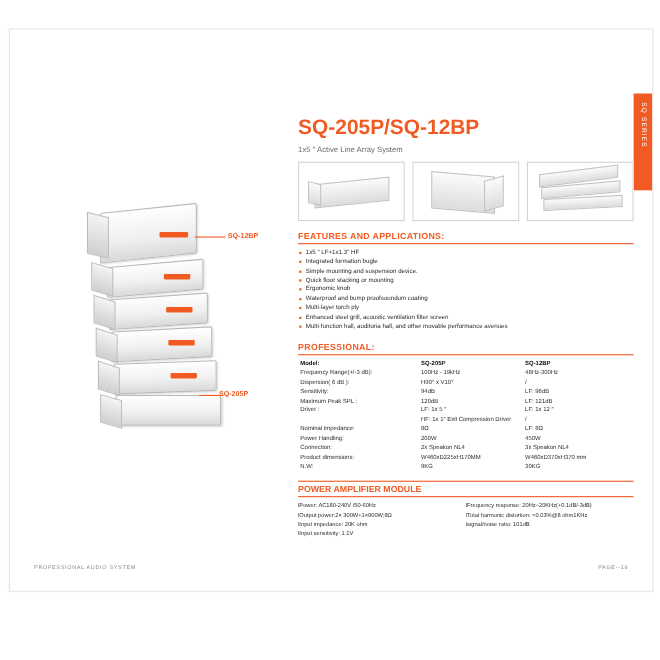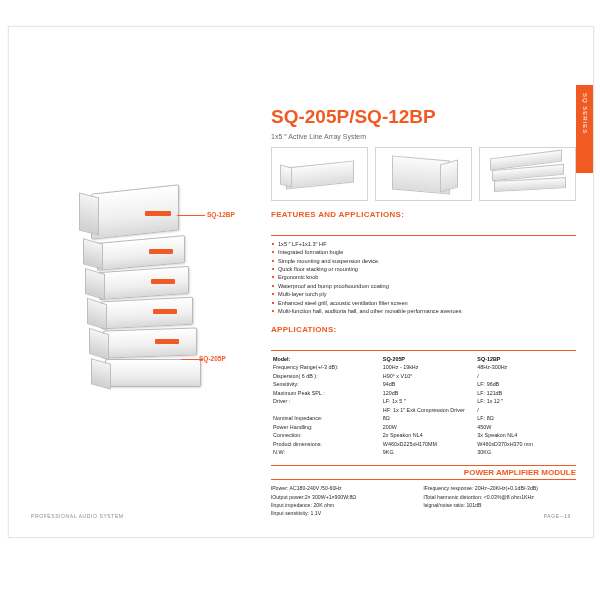--- a/index.html
+++ b/index.html
@@ -157,21 +157,21 @@
     border: 1px solid #c3c3c3;
   }
 
   
   .sec-head {
     color: #f15a22;
     font-size: 8px;
     font-weight: bold;
     letter-spacing: 0.3px;
     border-bottom: 1px solid #f15a22;
-    padding-bottom: 16px;
+    padding-bottom: 2px;
     margin-bottom: 4px;
   }
   .features {
     list-style: none;
     margin: 0 0 10px 0;
     padding: 0;
   }
   .features li {
     font-size: 5.6px;
     color: #2a2a2a;
@@ -202,21 +202,21 @@
     vertical-align: top;
     line-height: 1.35;
   }
   table.spec td.c0 { width: 36%; }
   table.spec td.c1 { width: 31%; }
   table.spec td.c2 { width: 33%; }
   table.spec tr.head td { font-weight: bold; color: #111111; }
 
   
   .amp-head {
-    text-align: right;
+    text-align: left;
     color: #f15a22;
     font-size: 8px;
     font-weight: bold;
     border-top: 1px solid #f15a22;
     border-bottom: 1px solid #f15a22;
     padding: 2px 0;
     margin-bottom: 4px;
   }
   .amp-grid {
     display: flex;
@@ -309,21 +309,21 @@
         <li>Integrated formation bugle</li>
         <li>Simple mounting and suspension device.</li>
         <li>Quick floor stacking or mounting</li>
         <li>Ergonomic knob</li>
         <li>Waterproof and bump proofsoundum coating</li>
         <li>Multi-layer torch ply</li>
         <li>Enhanced steel grill, acoustic ventilation filter screen</li>
         <li>Multi-function hall, auditoria hall, and other movable performance avenues</li>
       </ul>
 
-      <div class="sec-head">APPLICATIONS:</div>
+      <div class="sec-head">PROFESSIONAL:</div>
       <div class="spec-wrap">
         <table class="spec">
           <tbody>
             <tr class="head">
               <td class="c0">Model:</td>
               <td class="c1">SQ-205P</td>
               <td class="c2">SQ-12BP</td>
             </tr>
             <tr>
               <td class="c0">Frequency Range(+/-3 dB):</td>

